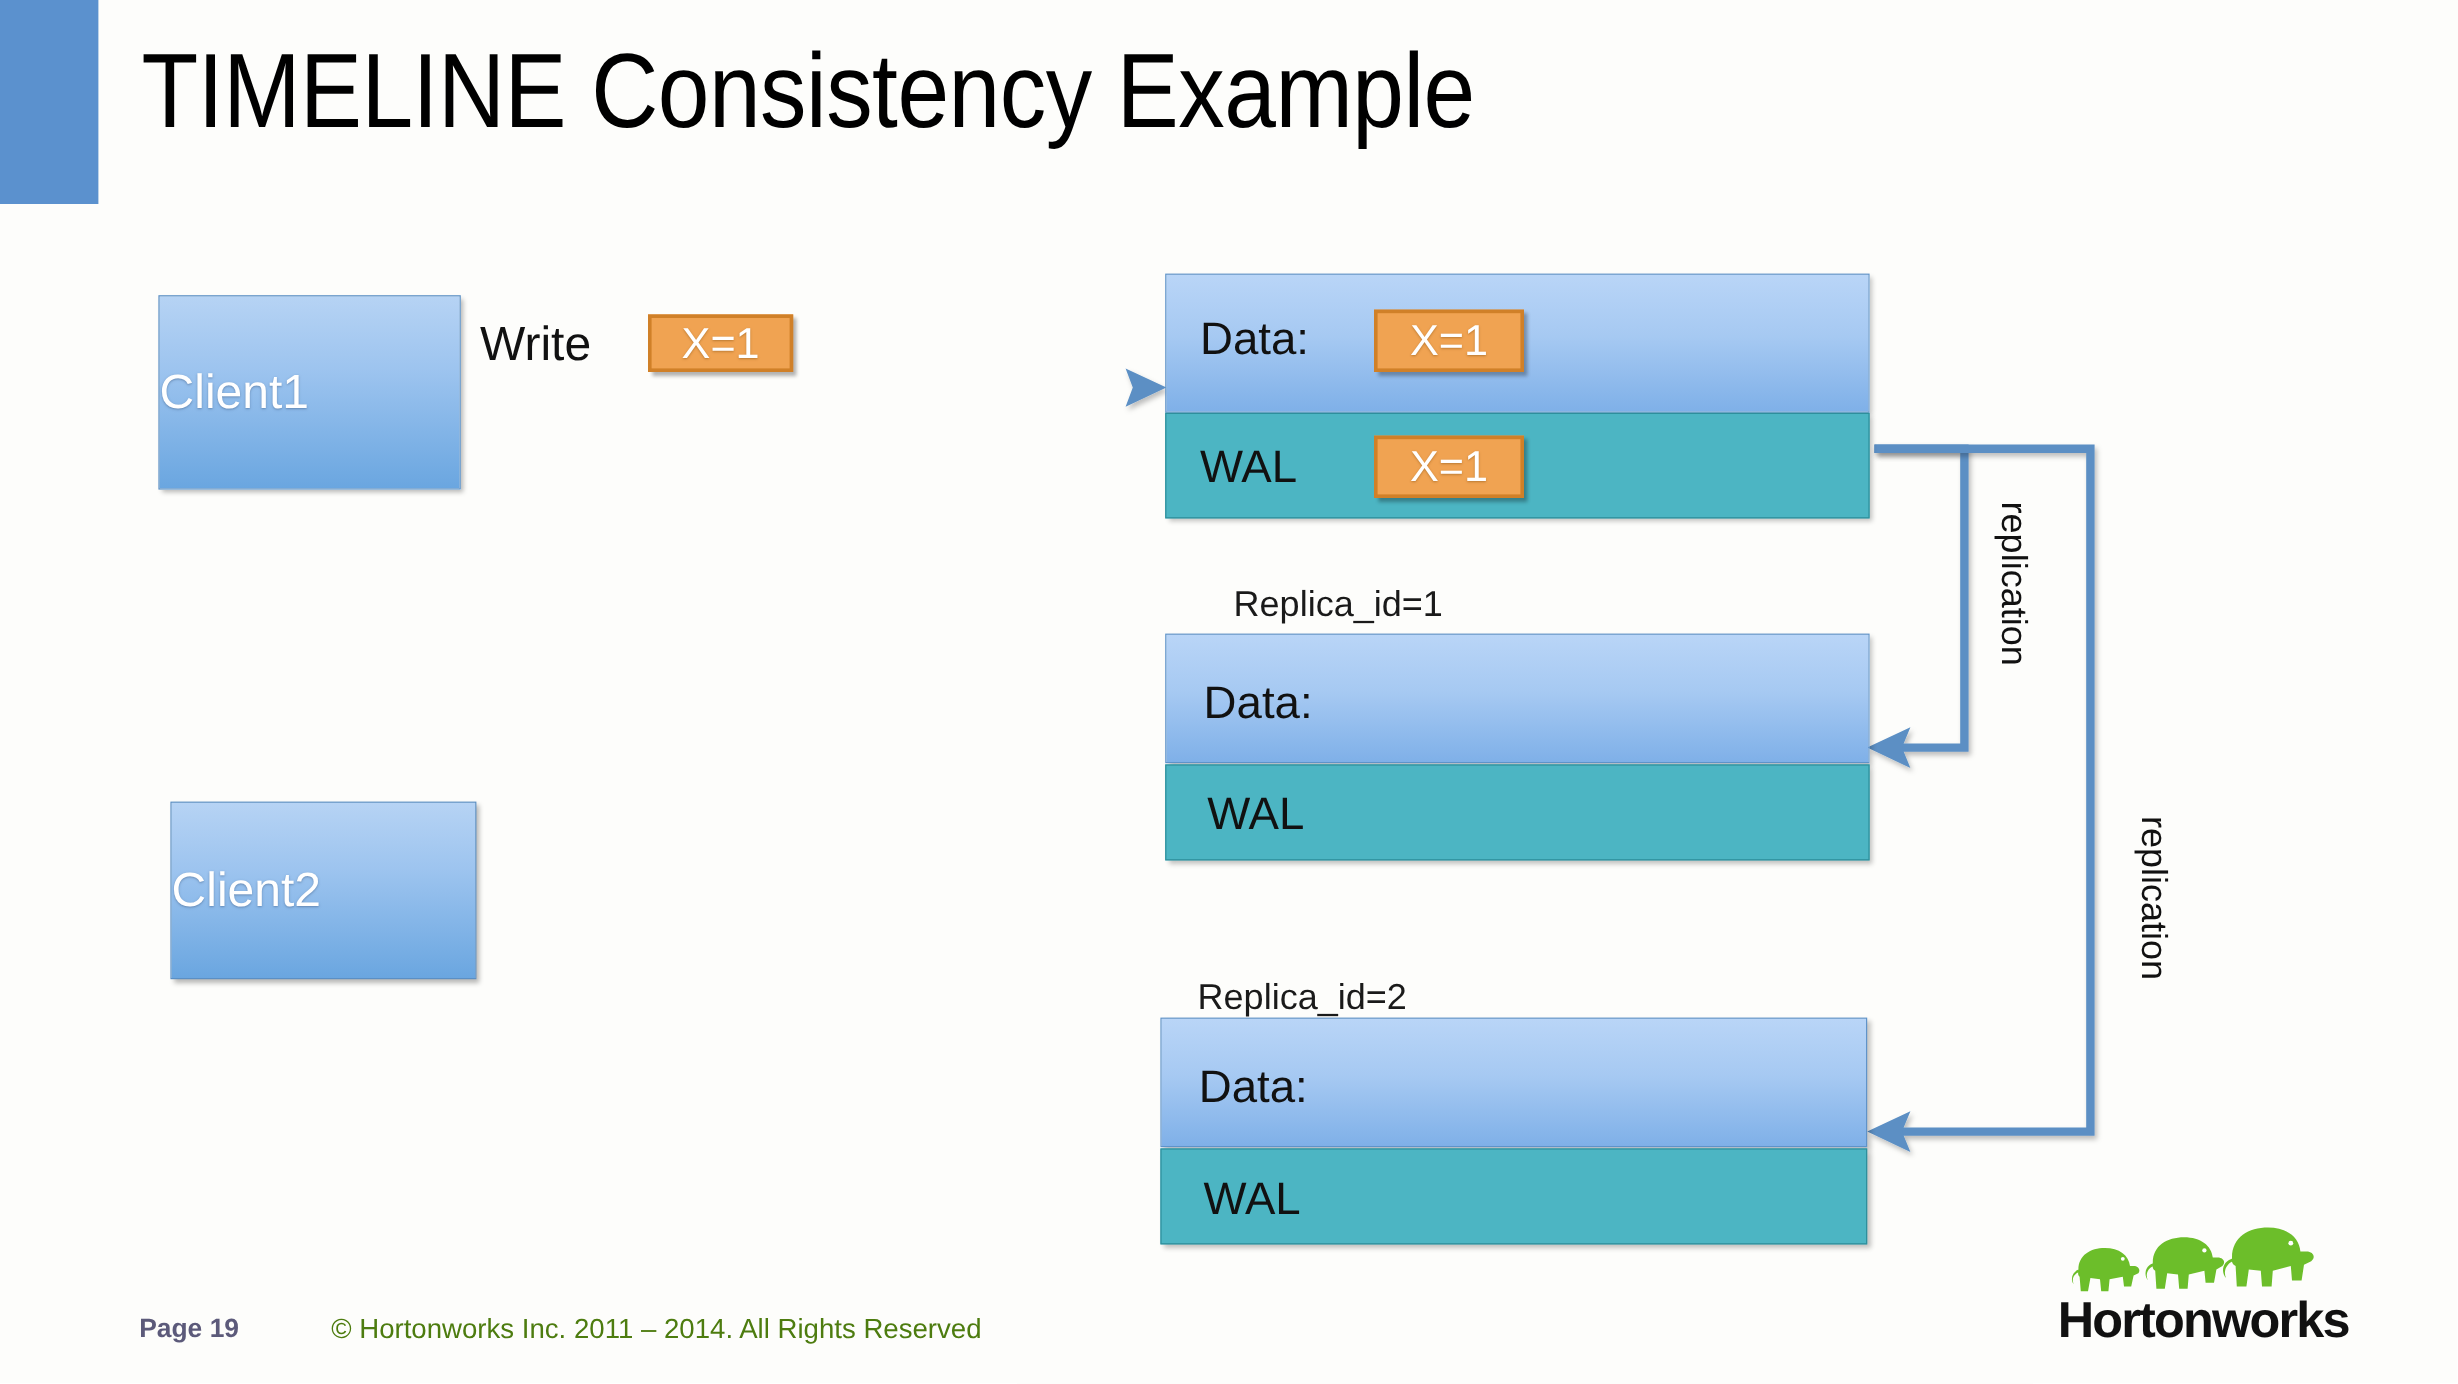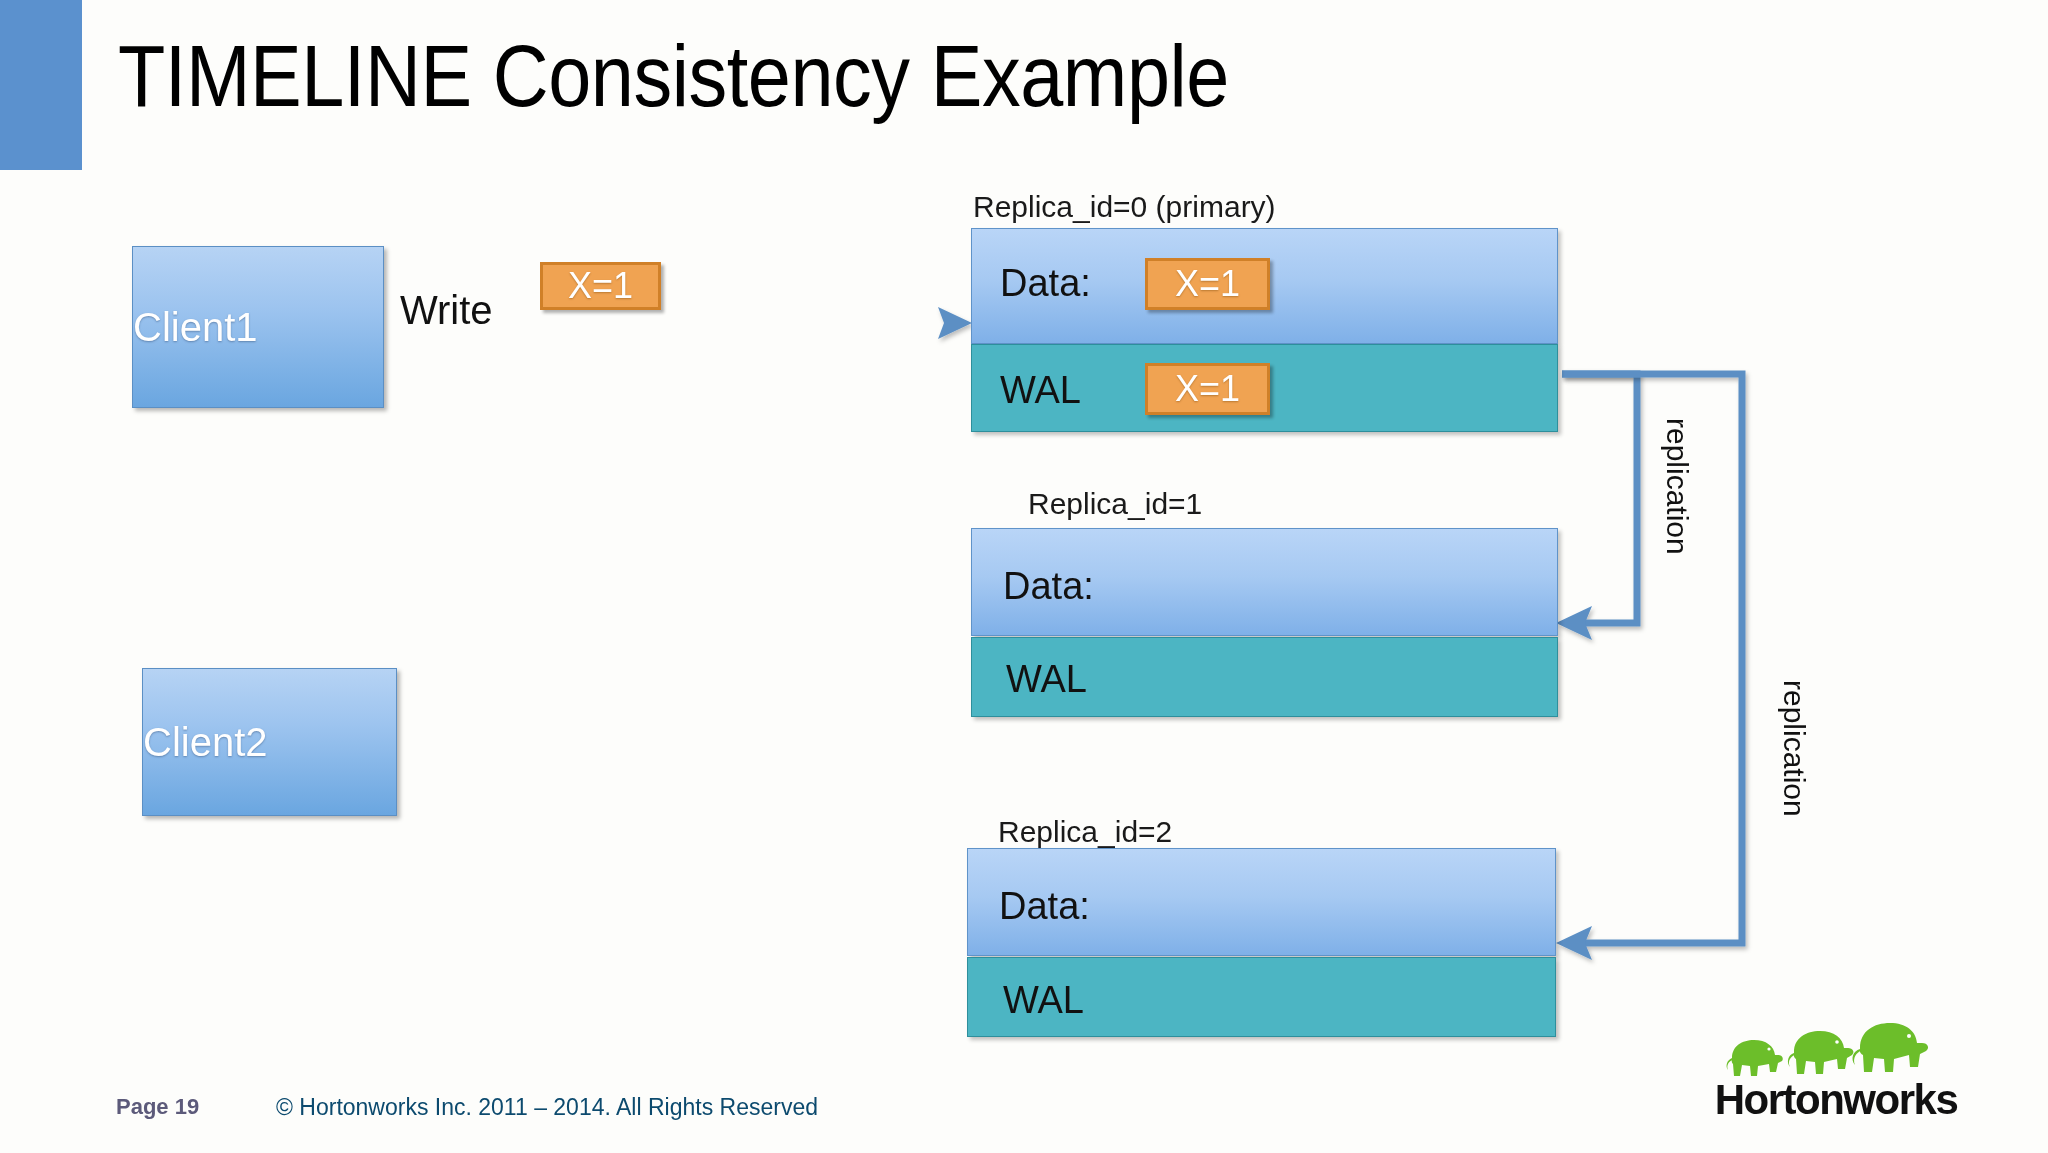--- a/index.html
+++ b/index.html
@@ -138,21 +138,21 @@
     font-size: 22px;
     font-weight: bold;
     color: #5c5a7a;
     font-family: Liberation Sans, sans-serif;
   }
   .copyright {
     position: absolute;
     left: 276px;
     top: 1094px;
     font-size: 23px;
-    color: #0c4a6e;
+    color: #4d7c0f;
     font-family: "Liberation Sans", sans-serif;
     white-space: nowrap;
   }
   .logo-wrap {
     position: absolute;
     left: 1712px;
     top: 1022px;
     width: 248px;
     height: 100px;
   }
@@ -205,27 +205,26 @@
   </svg>
 
   <div class="client-box" style="left:132px; top:246px; width:250px; height:160px;">
     <span>Client1</span>
   </div>
 
   <div class="client-box" style="left:142px; top:668px; width:253px; height:146px;">
     <span>Client2</span>
   </div>
 
-  <div class="write-label" style="left:400px; top:265px;margin-top:23px;">Write</div>
+  <div class="write-label" style="left:400px; top:265px;">Write</div>
 
   <div class="kv-box" style="left:540px; top:262px; width:121px; height:48px;">
     <span>X=1</span>
   </div>
 
-  <div class="replica-label" style="left:973px; top:190px;">Replica_id=0 (primary)</div>
 
   <div class="data-box" style="left:971px; top:228px; width:587px; height:116px;"></div>
   <div class="box-label" style="left:1000px; top:262px;">Data:</div>
   <div class="kv-box" style="left:1145px; top:258px; width:125px; height:52px;">
     <span>X=1</span>
   </div>
 
   <div class="wal-box" style="left:971px; top:344px; width:587px; height:88px;"></div>
   <div class="box-label" style="left:1000px; top:369px;">WAL</div>
   <div class="kv-box" style="left:1145px; top:363px; width:125px; height:52px;">

